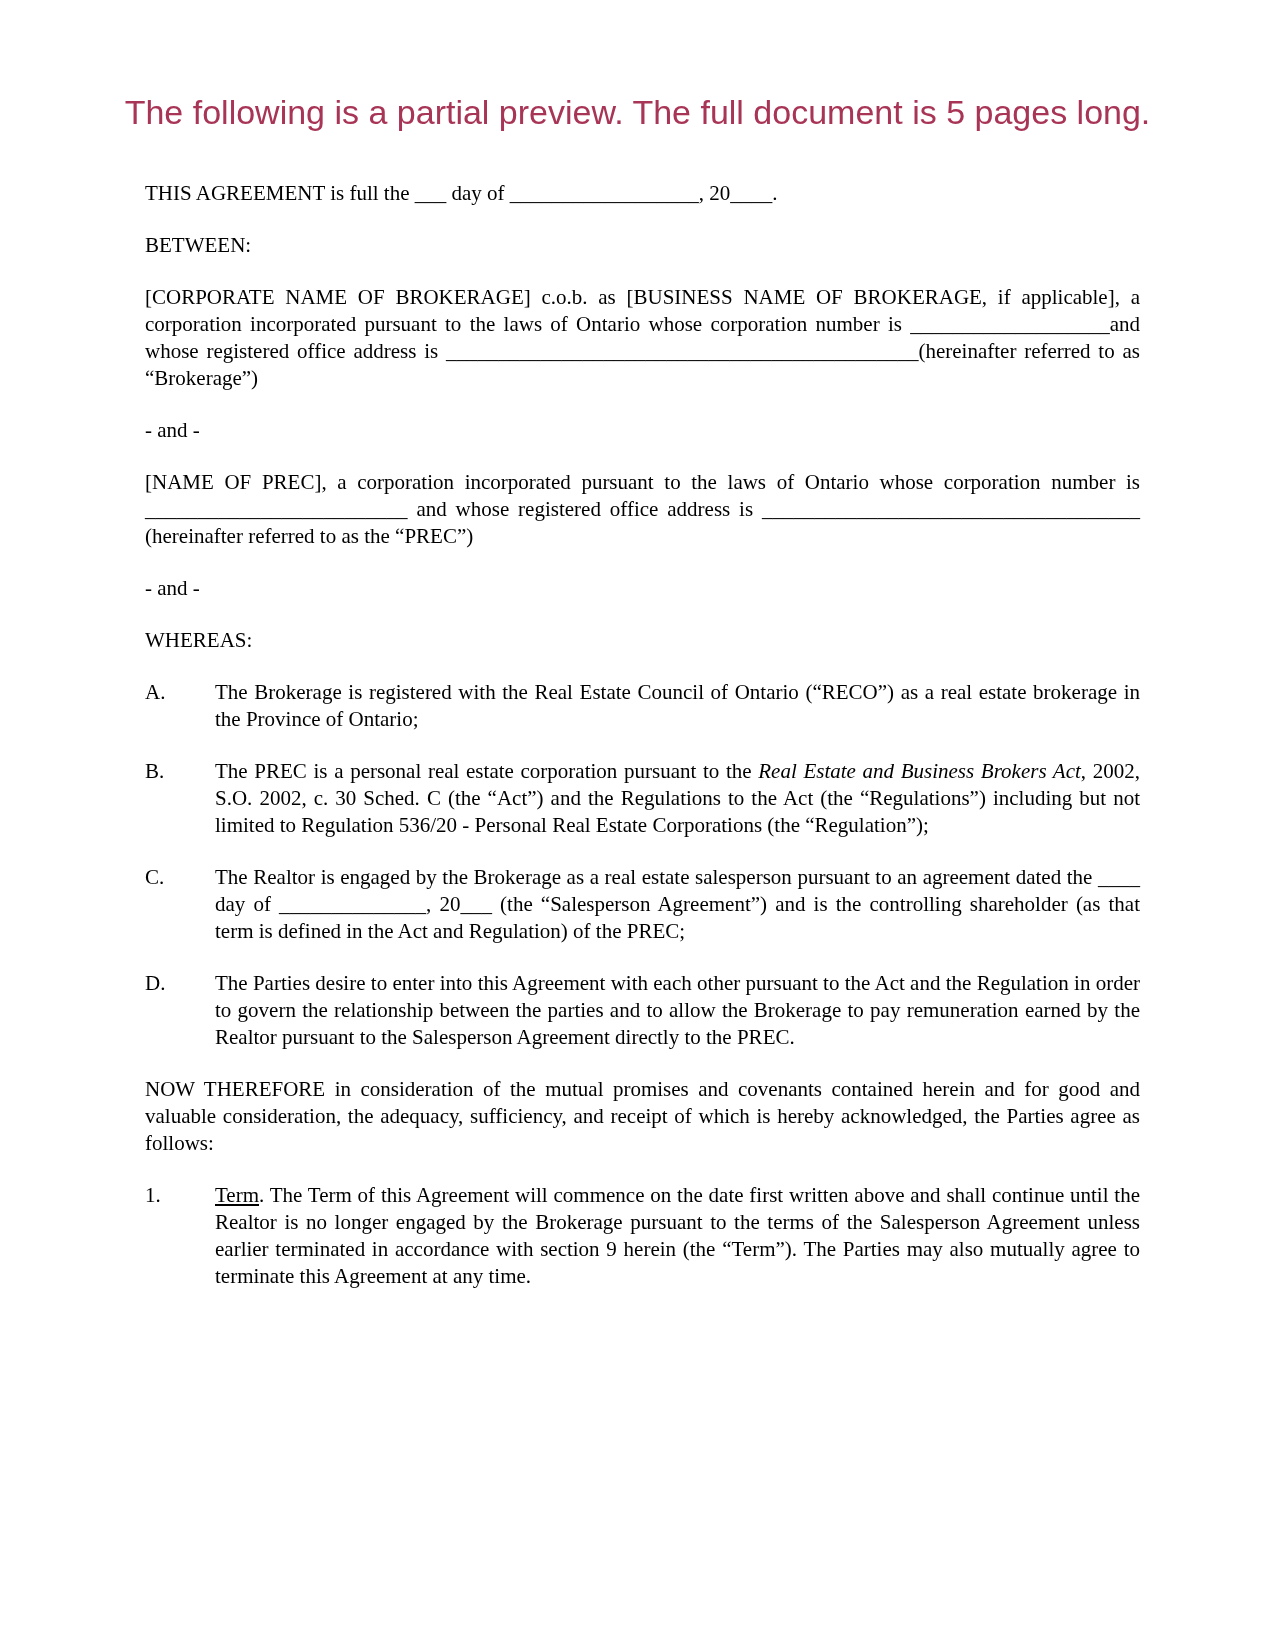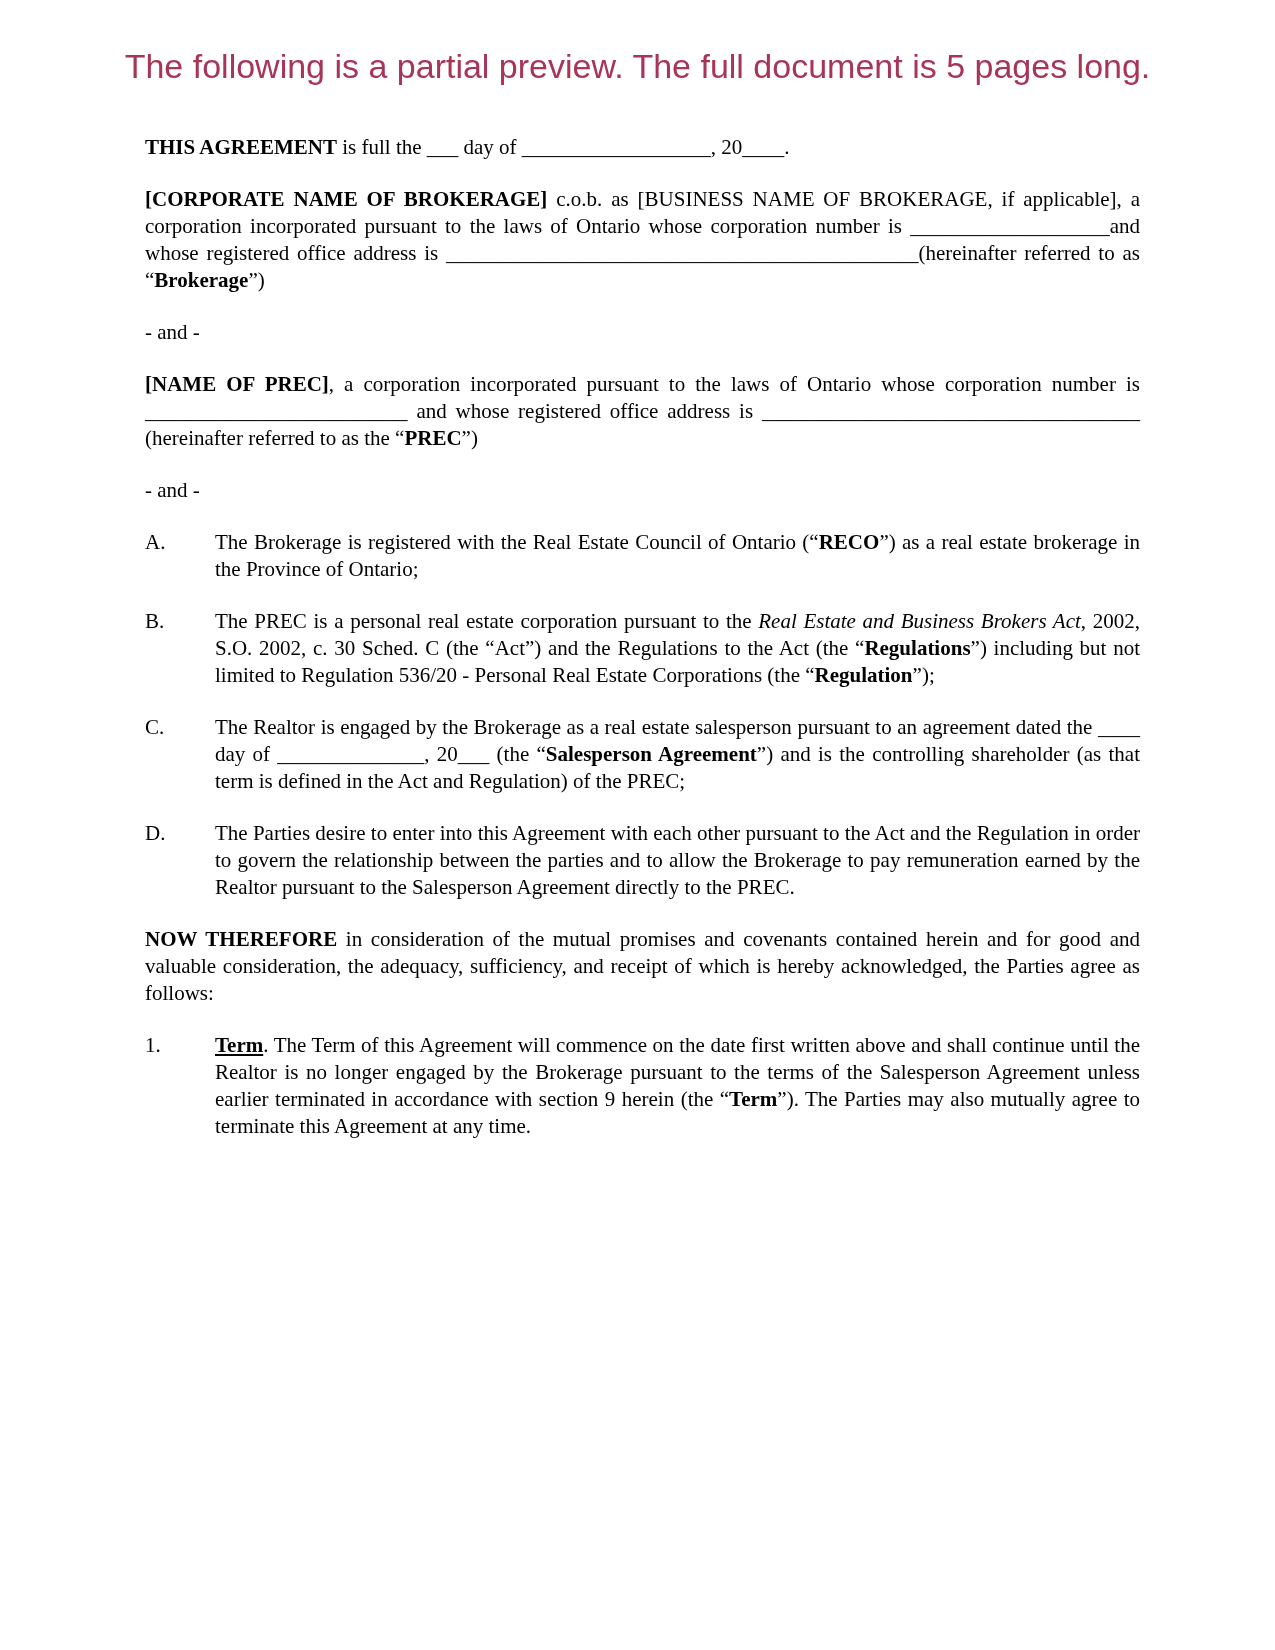--- a/index.html
+++ b/index.html
@@ -6,21 +6,21 @@
     margin: 0;
     padding: 0;
     background: #ffffff;
   }
   body {
     width: 1275px;
     height: 1650px;
     overflow: hidden;
   }
   .banner {
-    margin-top: 46px;
+    margin-top: 92px;
     padding: 0 40px;
     font-family: "Liberation Sans", sans-serif;
     font-size: 34px;
     line-height: 41px;
     font-weight: 400;
     text-align: center;
     white-space: nowrap;
   }
   .doc {
     margin: 47px 0 0 145px;
@@ -40,46 +40,48 @@
   }
   .item .label {
     flex: 0 0 70px;
     width: 70px;
   }
   .item .body {
     flex: 1;
     text-align: justify;
   }
   .doc > :last-child { margin-bottom: 0; }
-  .rb { font-weight: bold; }
+  .rb { font-weight: normal; }
   .ri { font-style: italic; }
   .ru { text-decoration: underline; }
 </style>
 </head>
 <body>
 
 <div class="page">
 
   <div class="banner" style="color: rgb(168, 52, 86);">The following is a partial preview. The full document is 5 pages long.</div>
 
   <div class="doc">
 
     <p class="para"><span class="rb">THIS AGREEMENT</span><span> is full the ___ day of __________________, 20____.</span></p>
 
+    <p class="para"><span class="rb">BETWEEN:</span></p>
 
     <p class="para"><span class="rb">[CORPORATE NAME OF BROKERAGE]</span><span> c.o.b. as [BUSINESS NAME OF BROKERAGE, if applicable], a corporation incorporated pursuant to the laws of Ontario whose corporation number is ___________________and whose registered office address is _____________________________________________(hereinafter referred to as “</span><span class="rb">Brokerage</span><span>”)</span></p>
 
     <p class="para"><span>- and -</span></p>
 
     <p class="para"><span class="rb">[NAME OF PREC]</span><span>, a corporation incorporated pursuant to the laws of Ontario whose corporation number is _________________________ and whose registered office address is ____________________________________ (hereinafter referred to as the “</span><span class="rb">PREC</span><span>”)</span></p>
 
     <p class="para"><span>- and -</span></p>
 
 
 
+    <p class="para"><span class="rb">WHEREAS:</span></p>
 
     <div class="item">
       <span class="label">A.</span>
       <span class="body"><span>The Brokerage is registered with the Real Estate Council of Ontario (“</span><span class="rb">RECO</span><span>”) as a real estate brokerage in the Province of Ontario;</span></span>
     </div>
 
     <div class="item">
       <span class="label">B.</span>
       <span class="body"><span>The PREC is a personal real estate corporation pursuant to the </span><span class="ri">Real Estate and Business Brokers Act</span><span>, 2002, S.O. 2002, c. 30 Sched. C (the “Act”) and the Regulations to the Act (the “</span><span class="rb">Regulations</span><span>”) including but not limited to Regulation 536/20 - Personal Real Estate Corporations (the “</span><span class="rb">Regulation</span><span>”);</span></span>
     </div>

